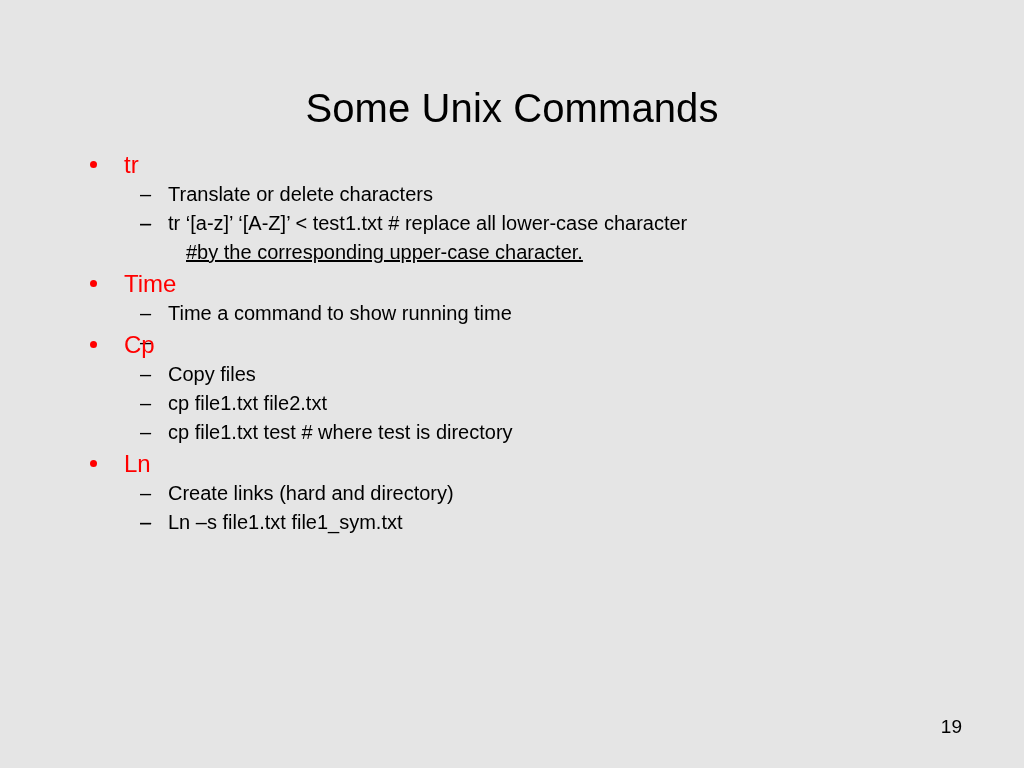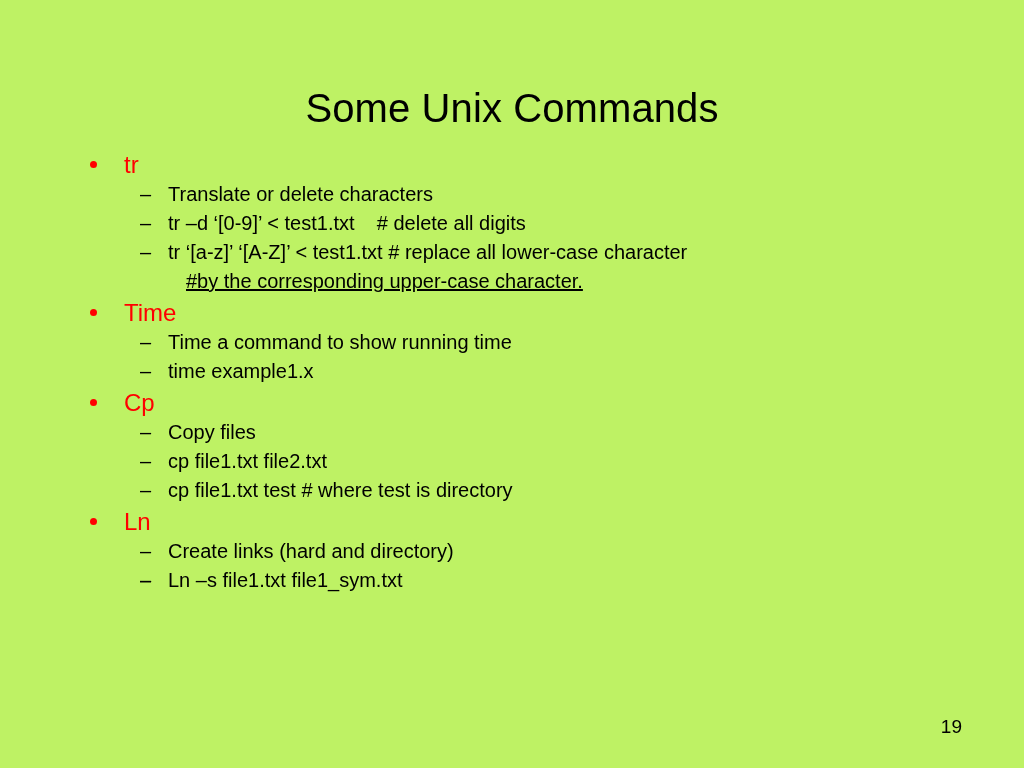--- a/index.html
+++ b/index.html
@@ -9,21 +9,21 @@
     background: #ffffff;
   }
   body {
     font-family: "Liberation Sans", sans-serif;
     -webkit-font-smoothing: antialiased;
   }
   .slide {
     position: relative;
     width: 1024px;
     height: 768px;
-    background: #bef264;
+    background: #e5e5e5;
     overflow: hidden;
   }
   .slide-title {
     position: absolute;
     left: 0;
     top: 58px;
     width: 1024px;
     text-align: center;
     font-size: 40px;
     line-height: 1.15;
@@ -122,30 +122,30 @@
 <div class="slide">
 
   <h1 class="slide-title">Some Unix Commands</h1>
 
   <div class="body-area">
 
   <div class="group">
         <div class="lvl1"><span class="bullet-dot"></span><span class="lvl1-label">tr</span></div>
         <div class="lvl2-group">
           <div class="lvl2"><span class="bullet-dash">–</span><span class="lvl2-label">Translate or delete characters</span></div>
-          <div class="lvl2"><span class="bullet-dash">–</span><span class="lvl2-label">tr –d ‘[0-9]’ &lt; test1.txt    # delete all digits</span></div>
+          <div class="lvl2"><span class="bullet-dash">–</span></div>
           <div class="lvl2"><span class="bullet-dash">–</span><span class="lvl2-label">tr ‘[a-z]’ ‘[A-Z]’ &lt; test1.txt # replace all lower-case character</span></div>
           <div class="lvl2-cont">#by the corresponding upper-case character.</div>
         </div>
       </div>
       <div class="group">
         <div class="lvl1"><span class="bullet-dot"></span><span class="lvl1-label">Time</span></div>
         <div class="lvl2-group">
           <div class="lvl2"><span class="bullet-dash">–</span><span class="lvl2-label">Time a command to show running time</span></div>
-          <div class="lvl2"><span class="bullet-dash">–</span><span class="lvl2-label">time example1.x</span></div>
+          <div class="lvl2"><span class="bullet-dash">–</span></div>
         </div>
       </div>
       <div class="group">
         <div class="lvl1"><span class="bullet-dot"></span><span class="lvl1-label">Cp</span></div>
         <div class="lvl2-group">
           <div class="lvl2"><span class="bullet-dash">–</span><span class="lvl2-label">Copy files</span></div>
           <div class="lvl2"><span class="bullet-dash">–</span><span class="lvl2-label">cp file1.txt file2.txt</span></div>
           <div class="lvl2"><span class="bullet-dash">–</span><span class="lvl2-label">cp file1.txt test # where test is directory</span></div>
         </div>
       </div>

